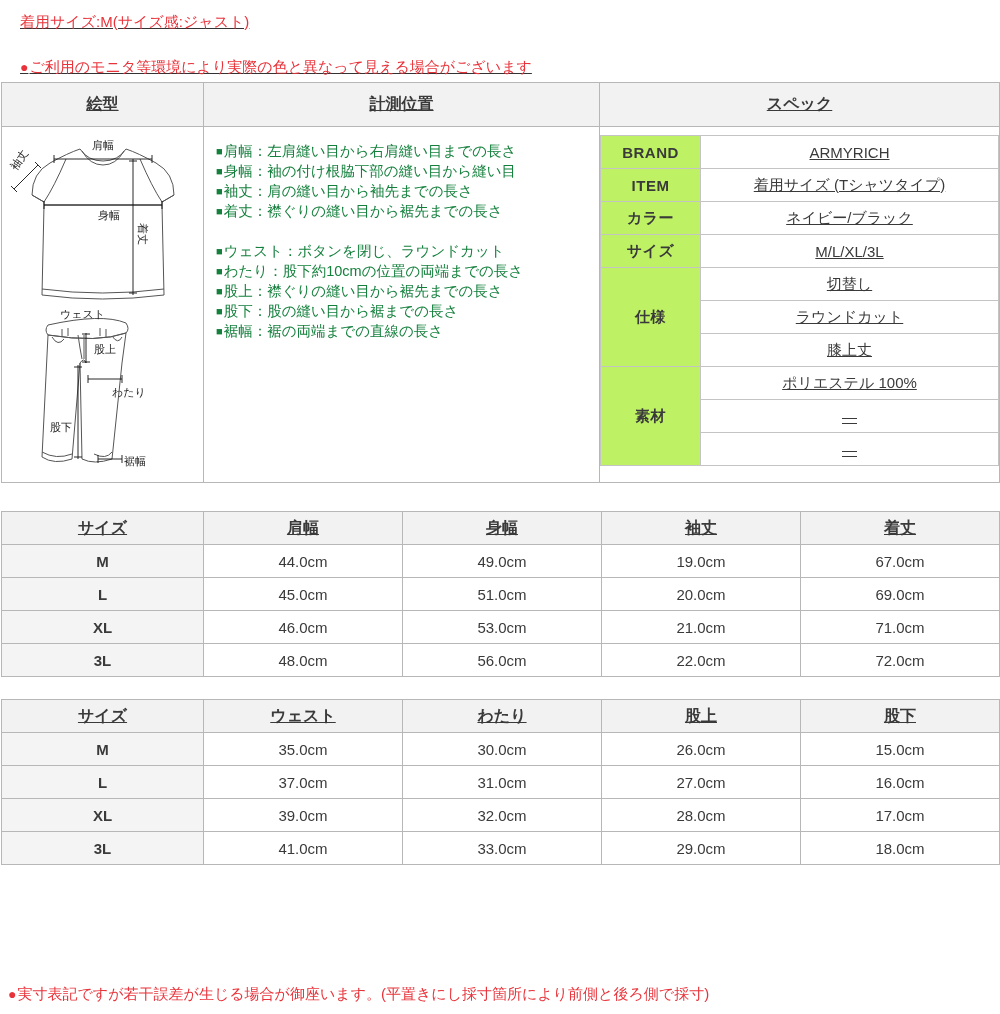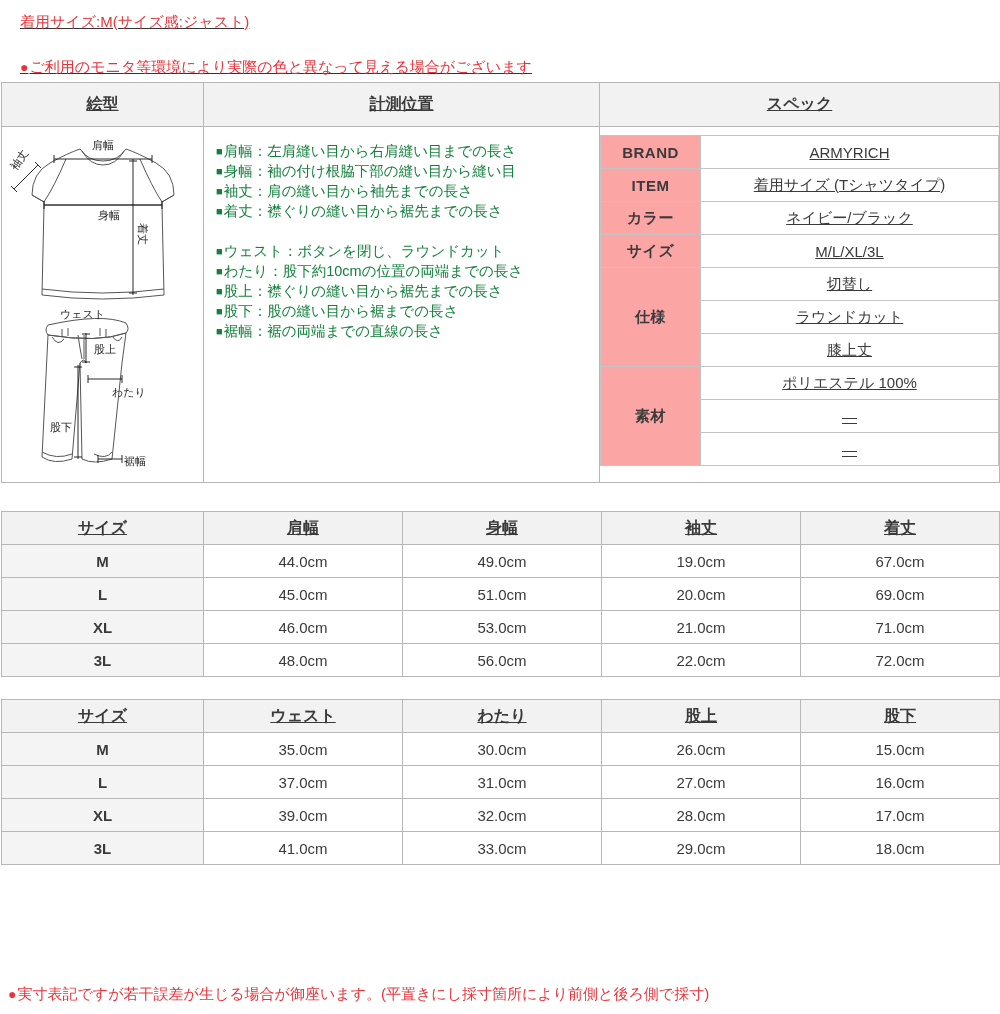--- a/index.html
+++ b/index.html
@@ -101,21 +101,21 @@
     table-layout: fixed;
   }
   #spec-table td {
     border: 1px solid #c4c4c4;
     height: 33px;
     font-size: 15px;
     color: #3a3a3a;
   }
   #spec-table td.k {
     width: 100px;
-    background: #fca5a5;
+    background: #bef264;
     font-weight: bold;
     letter-spacing: 0.5px;
   }
   #spec-table td.v {
     width: 298px;
     background: #ffffff;
     text-decoration: underline;
   }
 
   

